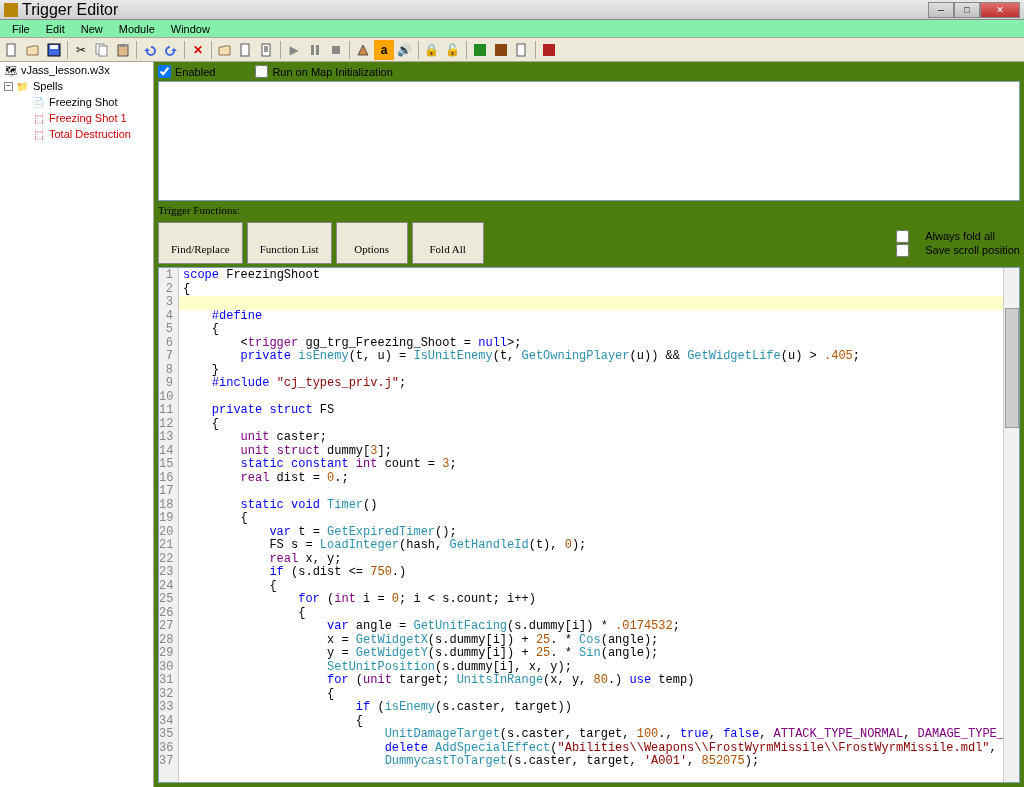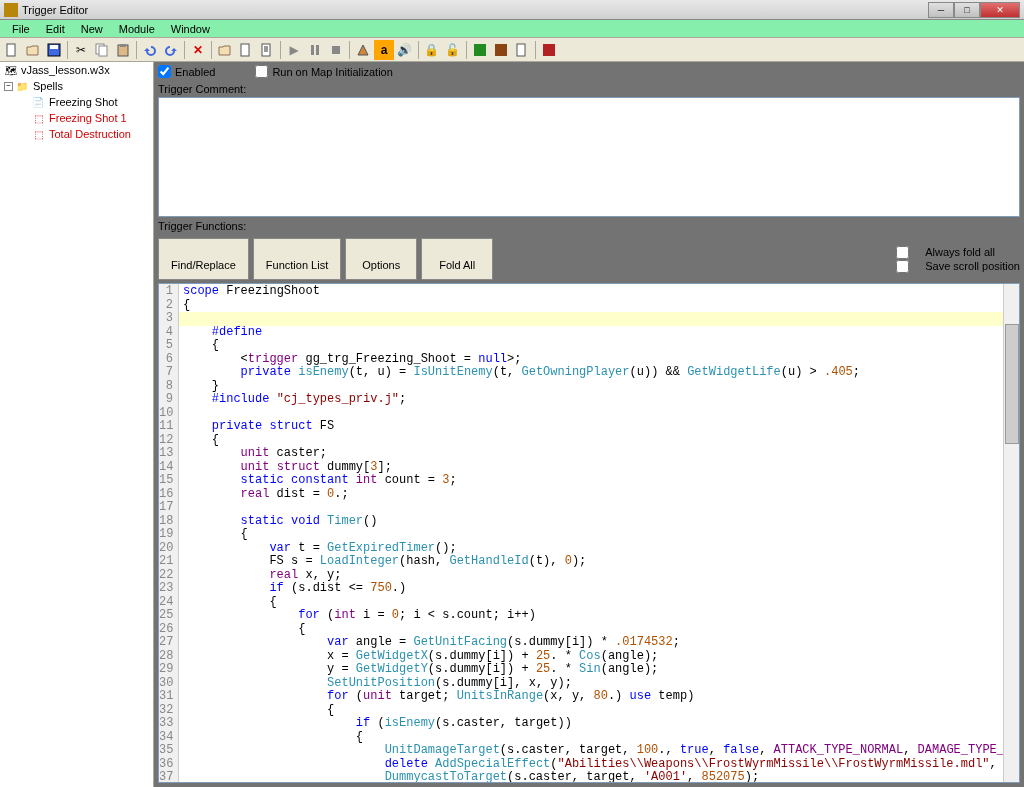--- a/index.html
+++ b/index.html
@@ -1,21 +1,21 @@
 <!DOCTYPE html>
 <html><head>
 <meta charset="utf-8">
 <style>
 * { margin: 0; padding: 0; box-sizing: border-box; }
 body { font-family: Tahoma, Arial, sans-serif; font-size: 11px; background: #ece9d8; overflow: hidden; width: 1024px; height: 787px; }
 
 
 .titlebar { height: 20px; background: linear-gradient(to bottom, #e8e8e8, #d0d0d0); display: flex; align-items: center; padding: 0 4px; border-bottom: 1px solid #888; }
 .titlebar-icon { width: 14px; height: 14px; background: #b8860b; margin-right: 4px; }
-.titlebar-text { flex: 1; font-size: 11px; }
+.titlebar-text { flex: 1; font-size: 16px; }
 .window-controls { display: flex; gap: 0; }
 .win-btn { width: 26px; height: 16px; border: 1px solid #888; display: flex; align-items: center; justify-content: center; font-size: 9px; cursor: pointer; }
 .win-min { background: linear-gradient(#e0e0e0,#c0c0c0); }
 .win-max { background: linear-gradient(#e0e0e0,#c0c0c0); }
 .win-close { background: linear-gradient(#e27070,#c03030); color: #fff; width: 40px; }
 
 
 .menubar { height: 18px; background: #86efac; display: flex; align-items: center; padding: 0 4px; border-bottom: 1px solid #aca899; }
 .menu-item { padding: 1px 8px; cursor: pointer; }
 
@@ -27,31 +27,31 @@
 
 
 .main { display: flex; height: calc(787px - 20px - 18px - 24px); }
 .sidebar { width: 154px; background: #fff; border-right: 1px solid #aca899; overflow: auto; }
 .tree-item { display: flex; align-items: center; padding: 1px 4px; cursor: pointer; white-space: nowrap; }
 .tree-item.indent2 { padding-left: 32px; }
 .tree-icon { width: 14px; height: 14px; margin-right: 3px; display: inline-flex; align-items: center; justify-content: center; font-size: 10px; }
 .tree-exp { width: 9px; height: 9px; border: 1px solid #888; display: inline-flex; align-items: center; justify-content: center; font-size: 8px; margin-right: 3px; background: #fff; line-height: 1; }
 .red-text { color: #d00000; }
 
-.content { flex: 1; display: flex; flex-direction: column; background: #737373; overflow: hidden; }
+.content { flex: 1; display: flex; flex-direction: column; background: #4d7c0f; overflow: hidden; }
 .checkbox-row { display: flex; align-items: center; gap: 40px; padding: 3px 4px; }
 .checkbox-row label { display: flex; align-items: center; gap: 4px; }
 
 .comment-label { padding: 2px 4px; font-size: 11px; }
 .comment-box { margin: 0 4px; height: 120px; background: #fff; border: 1px solid #7f9db9; }
 
-.functions-label { padding: 3px 4px; font-size: 11px; }
+.functions-label { padding: 3px 4px; font-size: 11px; font-family: Liberation Serif, serif; }
 
 .buttons-row { display: flex; align-items: center; padding: 3px 4px; gap: 4px; }
-.btn { padding: 20px 12px; border: 1px solid #888; background: #ece9d8; cursor: pointer; font-size: 11px; min-width: 72px; height: 28px; }
+.btn { padding: 20px 12px; border: 1px solid #888; background: #ece9d8; cursor: pointer; font-size: 11px; min-width: 72px; height: 28px; font-family: Liberation Serif, serif; }
 .right-checks { margin-left: auto; display: flex; flex-direction: column; gap: 1px; font-size: 11px; }
 .right-checks label { display: flex; align-items: center; gap: 16px; }
 
 .code-area { flex: 1; display: flex; background: #fff; border: 1px solid #7f9db9; margin: 0 4px 4px 4px; overflow: hidden; font-family: "Courier New", monospace; font-size: 12px; position: relative; }
 .gutter { width: 20px; background: #f0f0f0; border-right: 1px solid #ccc; text-align: right; padding: 1px 5px 0 0; color: #888; line-height: 13.5px; user-select: none; }
 .code { flex: 1; padding: 1px 4px 0 4px; line-height: 13.5px; white-space: pre; overflow: hidden; }
 .hl-line { background: #ffffcc; display: block; margin-left: -4px; padding-left: 4px; margin-right: -4px; padding-right: 4px; }
 .vscroll { width: 16px; background: #f0f0f0; border-left: 1px solid #ccc; position: relative; }
 .vscroll-thumb { position: absolute; top: 40px; width: 14px; left: 1px; height: 120px; background: #cdcdcd; border: 1px solid #999; }
 
@@ -220,21 +220,20 @@
     <div class="checkbox-row">
       <label>
           <input type="checkbox" checked="" style="">
           <span>Enabled</span>
         </label>
       <label>
           <input type="checkbox" style="">
           <span>Run on Map Initialization</span>
         </label>
     </div>
-    <div class="comment-label">Trigger Comment:</div>
     <div class="comment-box"></div>
     <div class="functions-label">Trigger Functions:</div>
     <div class="buttons-row">
       <button class="btn">Find/Replace</button>
       <button class="btn">Function List</button>
       <button class="btn">Options</button>
       <button class="btn">Fold All</button>
       <div class="right-checks">
         <label>
             <input type="checkbox" style="">

